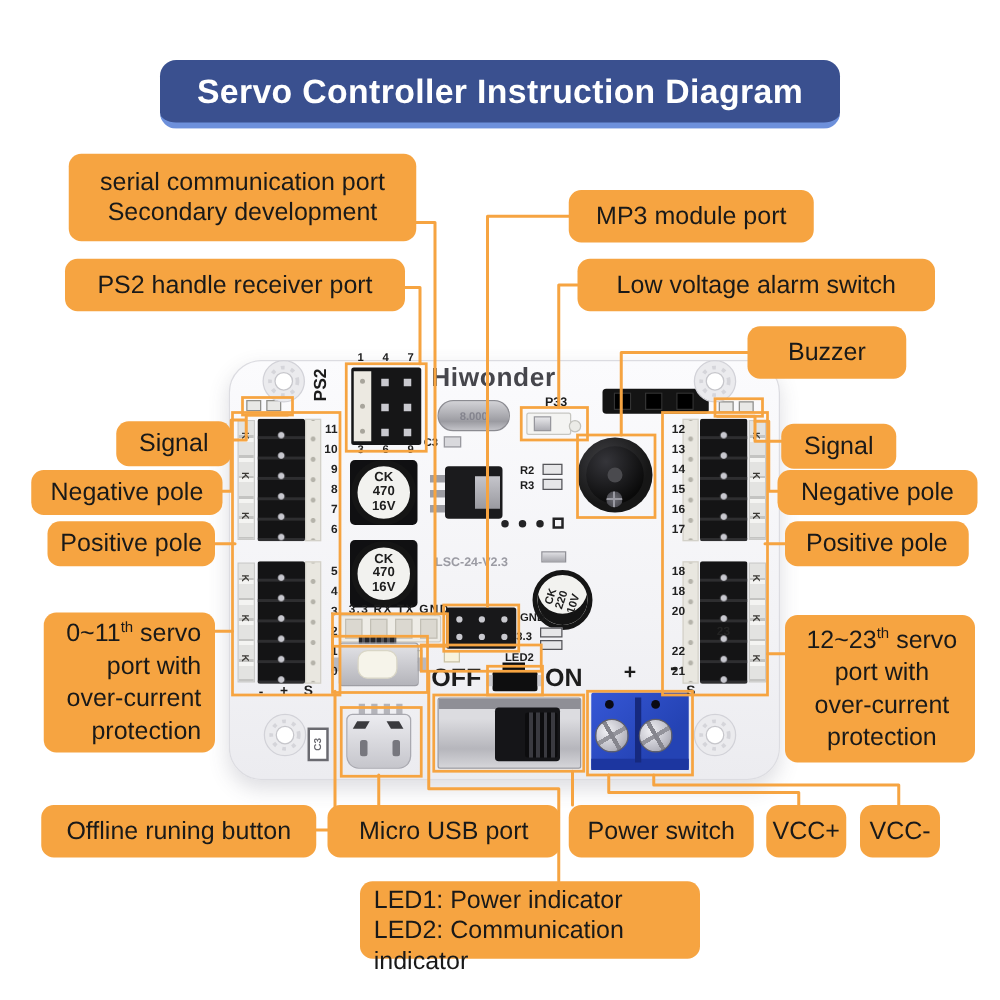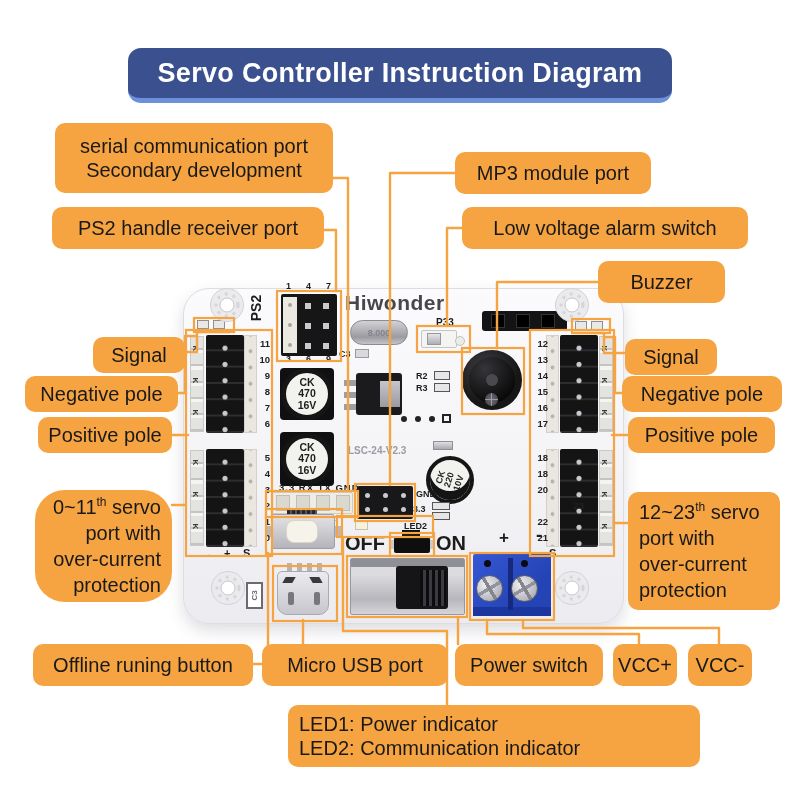--- a/index.html
+++ b/index.html
@@ -352,45 +352,45 @@
   </div>
   <div class="callout" style="left:625px;top:339px;width:92px;height:36px;">
     <div>Signal</div>
   </div>
   <div class="callout" style="left:622px;top:376px;width:160px;height:36px;">
     <div>Negative pole</div>
   </div>
   <div class="callout" style="left:628px;top:417px;width:147px;height:36px;">
     <div>Positive pole</div>
   </div>
-  <div class="callout ra" style="left:35px;top:490px;width:137px;height:112px;line-height:1.3;border-radius:30px;">
+  <div class="callout ra" style="left:35px;top:490px;width:137px;height:112px;line-height:1.3;">
     <div><span>0~11</span><sup>th</sup><span> servo</span></div>
     <div>port with</div>
     <div>over-current</div>
     <div>protection</div>
   </div>
-  <div class="callout la" style="left:628px;top:492px;width:152px;height:118px;line-height:1.3;">
+  <div class="callout la" style="left:628px;top:492px;width:152px;height:118px;line-height:1.3;align-items:center;">
     <div><span>12~23</span><sup>th</sup><span> servo</span></div>
     <div>port with</div>
     <div>over-current</div>
     <div>protection</div>
   </div>
   <div class="callout" style="left:262px;top:644px;width:186px;height:42px;">
     <div>Micro USB port</div>
   </div>
   <div class="callout" style="left:33px;top:644px;width:220px;height:42px;">
     <div>Offline runing button</div>
   </div>
   <div class="callout" style="left:455px;top:644px;width:148px;height:42px;text-align:center;">
     <div>Power switch</div>
   </div>
   <div class="callout" style="left:613px;top:644px;width:64px;height:42px;">
     <div>VCC+</div>
   </div>
   <div class="callout" style="left:688px;top:644px;width:64px;height:42px;">
     <div>VCC-</div>
   </div>
-  <div class="callout la" style="left:288px;top:705px;width:412px;height:62px;">
+  <div class="callout la" style="left:288px;top:705px;width:272px;height:62px;justify-content:space-between;">
     <div>LED1: Power indicator</div>
     <div>LED2: Communication indicator</div>
   </div>
 
 </div>
 
 </body></html>

